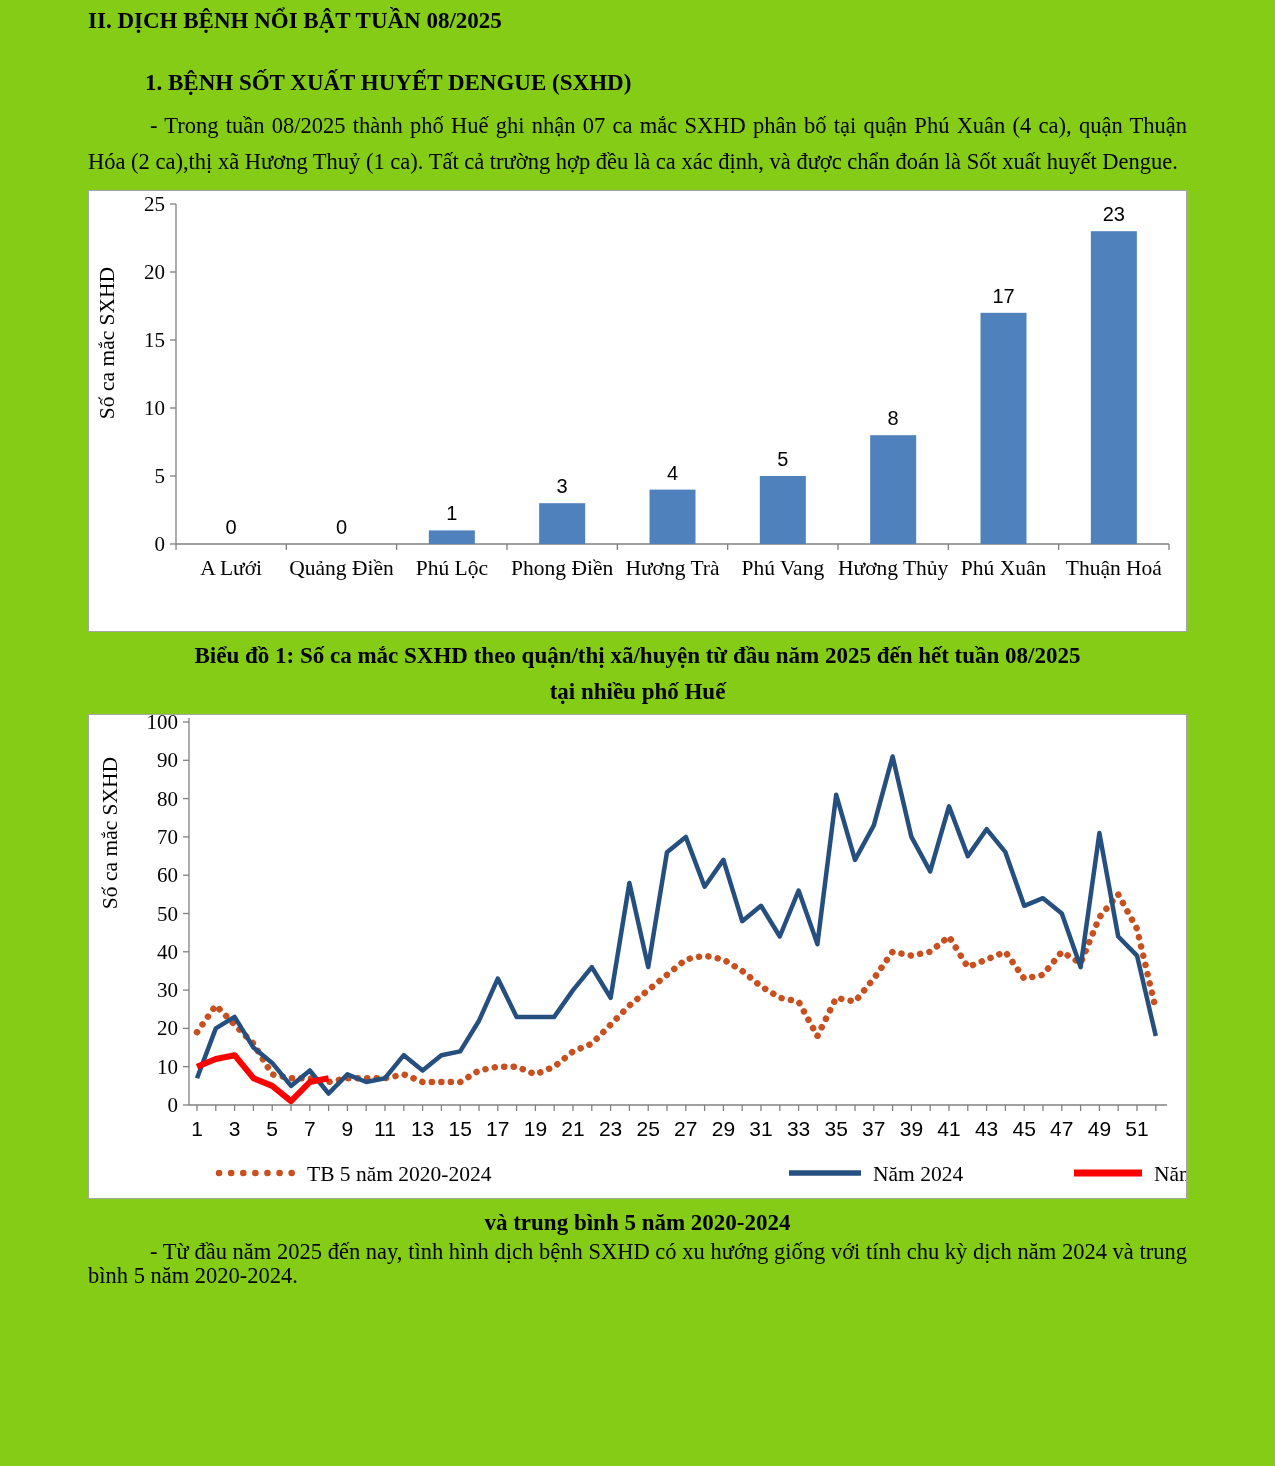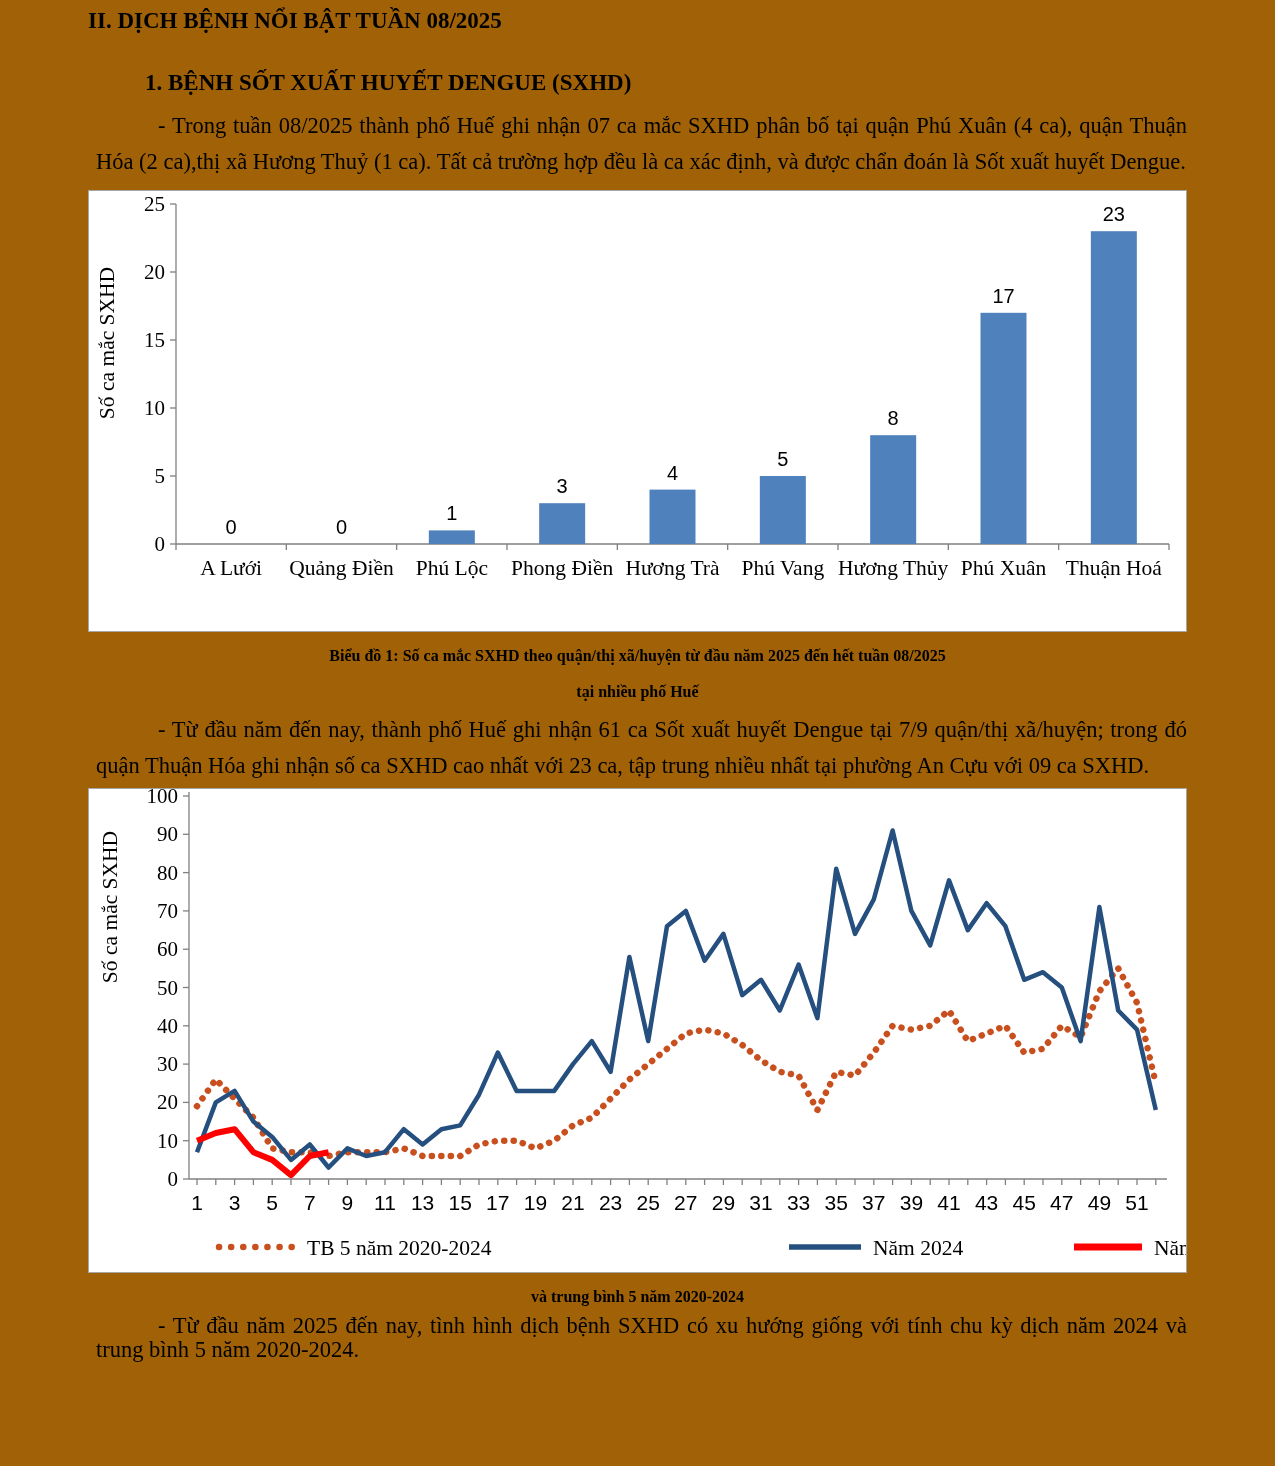--- a/index.html
+++ b/index.html
@@ -1,32 +1,32 @@
 <!DOCTYPE html>
 <html><head>
 <meta charset="utf-8">
 <style>
   html,body { margin:0; padding:0; background:#ffffff; }
   .page {
     position:relative; width:1275px; height:1466px; overflow:hidden;
     box-sizing:border-box; padding:6px 88px 0 88px;
-    background:#a16207; color:#000;
+    background:#84cc16; color:#000;
     font-family:"Liberation Serif", serif;
   }
   .h-main { font-size:23px; font-weight:bold; margin:2px 0 0 0; }
   .h-sub  { font-size:23px; font-weight:bold; margin:36px 0 0 57px; }
-  .para   { font-size:22.5px; line-height:36px; text-align:justify; text-indent:62px; margin:12px 0 0 8px; }
+  .para   { font-size:22.5px; line-height:36px; text-align:justify; text-indent:62px; margin:12px 0 0 0; }
   .para-2 { margin-top:2px; }
   .para-3 { margin-top:0; line-height:24px; }
   .chart-box {
     box-sizing:border-box; width:1099px; border:1px solid #a6a6a6; background:#fff;
   }
   .chart-box-1 { margin-top:10px; height:442px; }
   .chart-box-2 { margin-top:4px;  height:485px; }
-  .caption { font-size:16px; font-weight:bold; text-align:center; margin:6px 0 0 0; }
+  .caption { font-size:23px; font-weight:bold; text-align:center; margin:6px 0 0 0; }
   .caption-1 { line-height:36px; }
   .caption-2 { line-height:35px; }
   svg text { fill:#000; }
 </style>
 </head>
 <body>
 
 <div class="page">
 
   <div class="h-main">II. DỊCH BỆNH NỔI BẬT TUẦN 08/2025</div>
@@ -97,21 +97,20 @@
           <text x="1024.8333333333333" y="384" font-size="21.5" text-anchor="middle" font-family="&quot;Liberation Serif&quot;, serif">Thuận Hoá</text>
         </g>
       </svg>
   </div>
 
   <div class="caption caption-1">
     <div>Biểu đồ 1: Số ca mắc SXHD theo quận/thị xã/huyện từ đầu năm 2025 đến hết tuần 08/2025</div>
     <div>tại nhiều phố Huế</div>
   </div>
 
-  <p class="para para-2">- Từ đầu năm đến nay, thành phố Huế ghi nhận 61 ca Sốt xuất huyết Dengue tại 7/9 quận/thị xã/huyện; trong đó quận Thuận Hóa ghi nhận số ca SXHD cao nhất với 23 ca, tập trung nhiều nhất tại phường An Cựu với 09 ca SXHD.</p>
 
   <div class="chart-box chart-box-2">
     <svg id="chart2" width="1097" height="483" viewBox="0 0 1097 483">
         <g stroke="#808080" stroke-width="1.3">
           <line x1="100" y1="3" x2="100" y2="390"></line>
           <line x1="100" y1="390" x2="1078" y2="390"></line>
           <line x1="94" y1="390" x2="100" y2="390"></line>
           <line x1="94" y1="351.7" x2="100" y2="351.7"></line>
           <line x1="94" y1="313.4" x2="100" y2="313.4"></line>
           <line x1="94" y1="275.1" x2="100" y2="275.1"></line>

